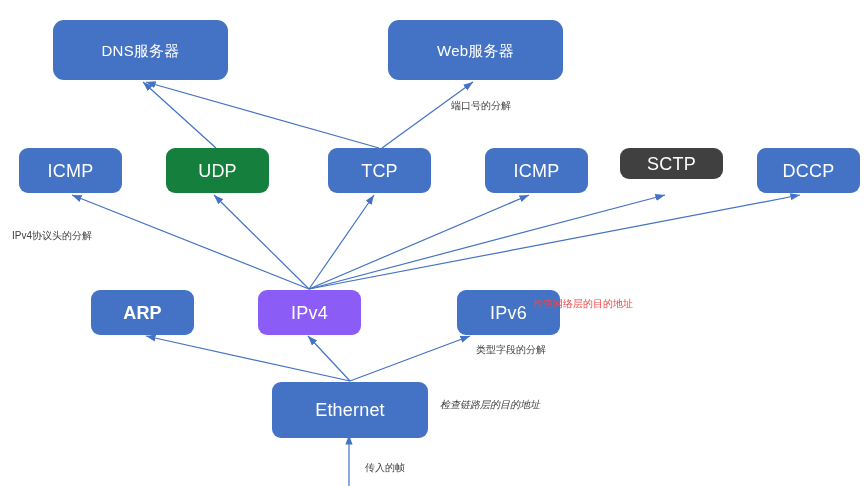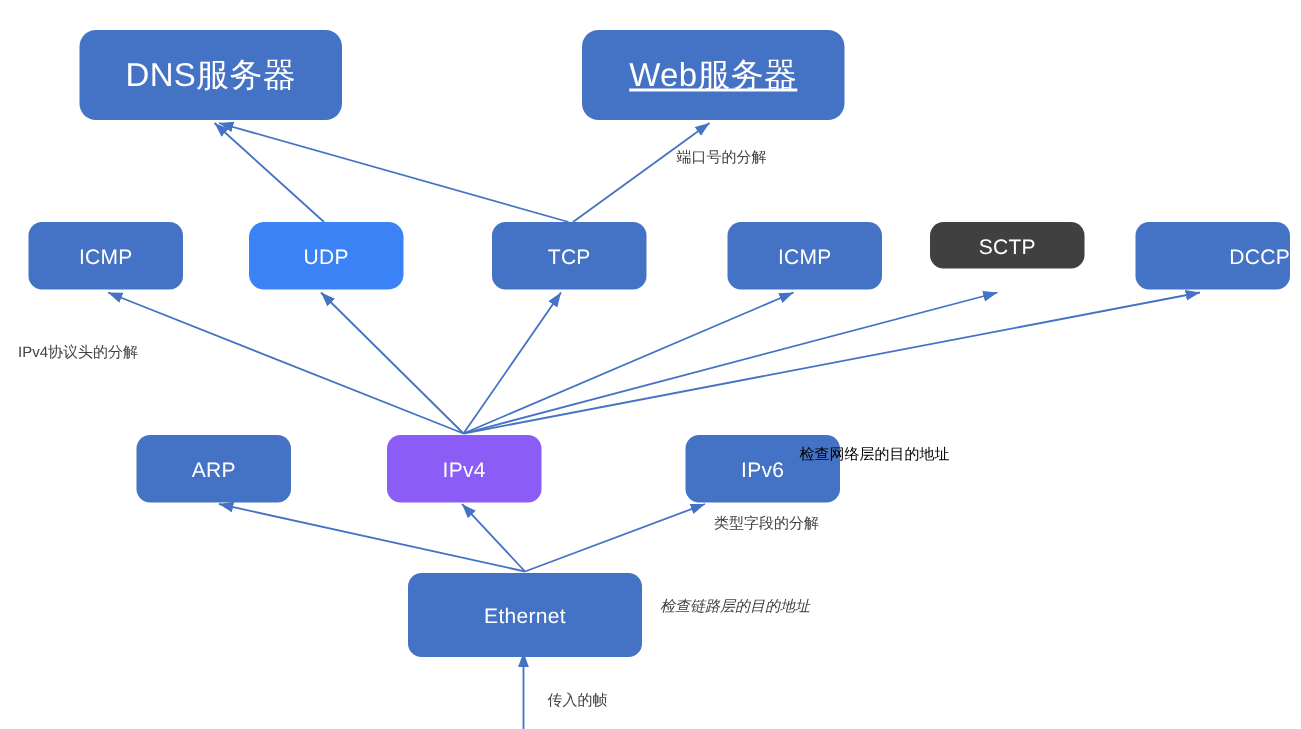--- a/index.html
+++ b/index.html
@@ -27,28 +27,28 @@
   }
   .node {
     position: absolute;
     box-sizing: border-box;
     background: #4472C4;
     border-radius: 9px;
     color: #ffffff;
     display: flex;
     align-items: center;
     justify-content: center;
-    font-size: 14px;
+    font-size: 18px;
     letter-spacing: 0.2px;
     line-height: 1;
     z-index: 2;
     user-select: none;
   }
   .node.big {
-    font-size: 22px;
+    font-size: 15px;
     border-radius: 11px;
   }
   .anno {
     position: absolute;
     color: #404040;
     font-size: 10px;
     line-height: 1;
     white-space: nowrap;
     z-index: 3;
   }
@@ -78,56 +78,56 @@
         <line x1="350" y1="381" x2="308" y2="336" stroke="#4472C4" stroke-width="1.2" marker-end="url(#arrowhead)"></line>
         <line x1="350" y1="381" x2="470" y2="336" stroke="#4472C4" stroke-width="1.2" marker-end="url(#arrowhead)"></line>
         <line x1="349" y1="486" x2="349" y2="435" stroke="#4472C4" stroke-width="1.2" marker-end="url(#arrowhead)"></line>
       </g>
   </svg>
 
   <div id="node-layer">
       <div class="node big" style="left: 53px; top: 20px; width: 175px; height: 60px; background: rgb(68, 114, 196); color: rgb(255, 255, 255);">
         <span>DNS服务器</span>
       </div>
-      <div class="node big" style="left: 388px; top: 20px; width: 175px; height: 60px; background: rgb(68, 114, 196); color: rgb(255, 255, 255); text-decoration: underline;">
+      <div class="node big" style="left: 388px; top: 20px; width: 175px; height: 60px; background: rgb(68, 114, 196); color: rgb(255, 255, 255);">
         <span>Web服务器</span>
       </div>
       <div class="node" style="left: 19px; top: 148px; width: 103px; height: 45px; background: rgb(68, 114, 196); color: rgb(255, 255, 255);">
         <span>ICMP</span>
       </div>
-      <div class="node" style="left: 166px; top: 148px; width: 103px; height: 45px; background: #3b82f6; color: rgb(255, 255, 255); border-radius: 10px;">
+      <div class="node" style="left: 166px; top: 148px; width: 103px; height: 45px; background: #15803d; color: rgb(255, 255, 255);">
         <span>UDP</span>
       </div>
       <div class="node" style="left: 328px; top: 148px; width: 103px; height: 45px; background: rgb(68, 114, 196); color: rgb(255, 255, 255);">
         <span>TCP</span>
       </div>
       <div class="node" style="left: 485px; top: 148px; width: 103px; height: 45px; background: rgb(68, 114, 196); color: rgb(255, 255, 255);">
         <span>ICMP</span>
       </div>
       <div class="node" style="left: 620px; top: 148px; width: 103px; height: 31px; background: #404040; color: rgb(255, 255, 255);">
         <span>SCTP</span>
       </div>
-      <div class="node" style="left: 757px; top: 148px; width: 103px; height: 45px; background: rgb(68, 114, 196); color: rgb(255, 255, 255); justify-content: flex-end;">
+      <div class="node" style="left: 757px; top: 148px; width: 103px; height: 45px; background: rgb(68, 114, 196); color: rgb(255, 255, 255);">
         <span>DCCP</span>
       </div>
-      <div class="node" style="left: 91px; top: 290px; width: 103px; height: 45px; background: rgb(68, 114, 196); color: rgb(255, 255, 255);">
+      <div class="node" style="left: 91px; top: 290px; width: 103px; height: 45px; background: rgb(68, 114, 196); color: rgb(255, 255, 255); font-weight: bold;">
         <span>ARP</span>
       </div>
       <div class="node" style="left: 258px; top: 290px; width: 103px; height: 45px; background: #8b5cf6; color: rgb(255, 255, 255);">
         <span>IPv4</span>
       </div>
       <div class="node" style="left: 425px; top: 290px; width: 103px; height: 45px; background: rgb(68, 114, 196); color: rgb(255, 255, 255); margin-left: 32px;">
         <span>IPv6</span>
       </div>
       <div class="node" style="left: 272px; top: 382px; width: 156px; height: 56px; background: rgb(68, 114, 196); color: rgb(255, 255, 255);">
         <span>Ethernet</span>
       </div>
     </div>
   <div id="anno-layer">
       <div class="anno" style="left: 451px; top: 101px; color: rgb(64, 64, 64);">端口号的分解</div>
       <div class="anno" style="left: 12px; top: 231px; color: rgb(64, 64, 64);">IPv4协议头的分解</div>
-      <div class="anno" style="left: 533px; top: 299px; color: #000000;">检查网络层的目的地址</div>
+      <div class="anno" style="left: 533px; top: 299px; color: #ef4444;">检查网络层的目的地址</div>
       <div class="anno" style="left: 432px; top: 345px; color: rgb(64, 64, 64); margin-left: 44px;">类型字段的分解</div>
       <div class="anno" style="left: 440px; top: 400px; color: rgb(64, 64, 64); font-style: italic;">检查链路层的目的地址</div>
       <div class="anno" style="left: 365px; top: 463px; color: rgb(64, 64, 64);">传入的帧</div>
     </div>
 
 </div>
 
 </body></html>

